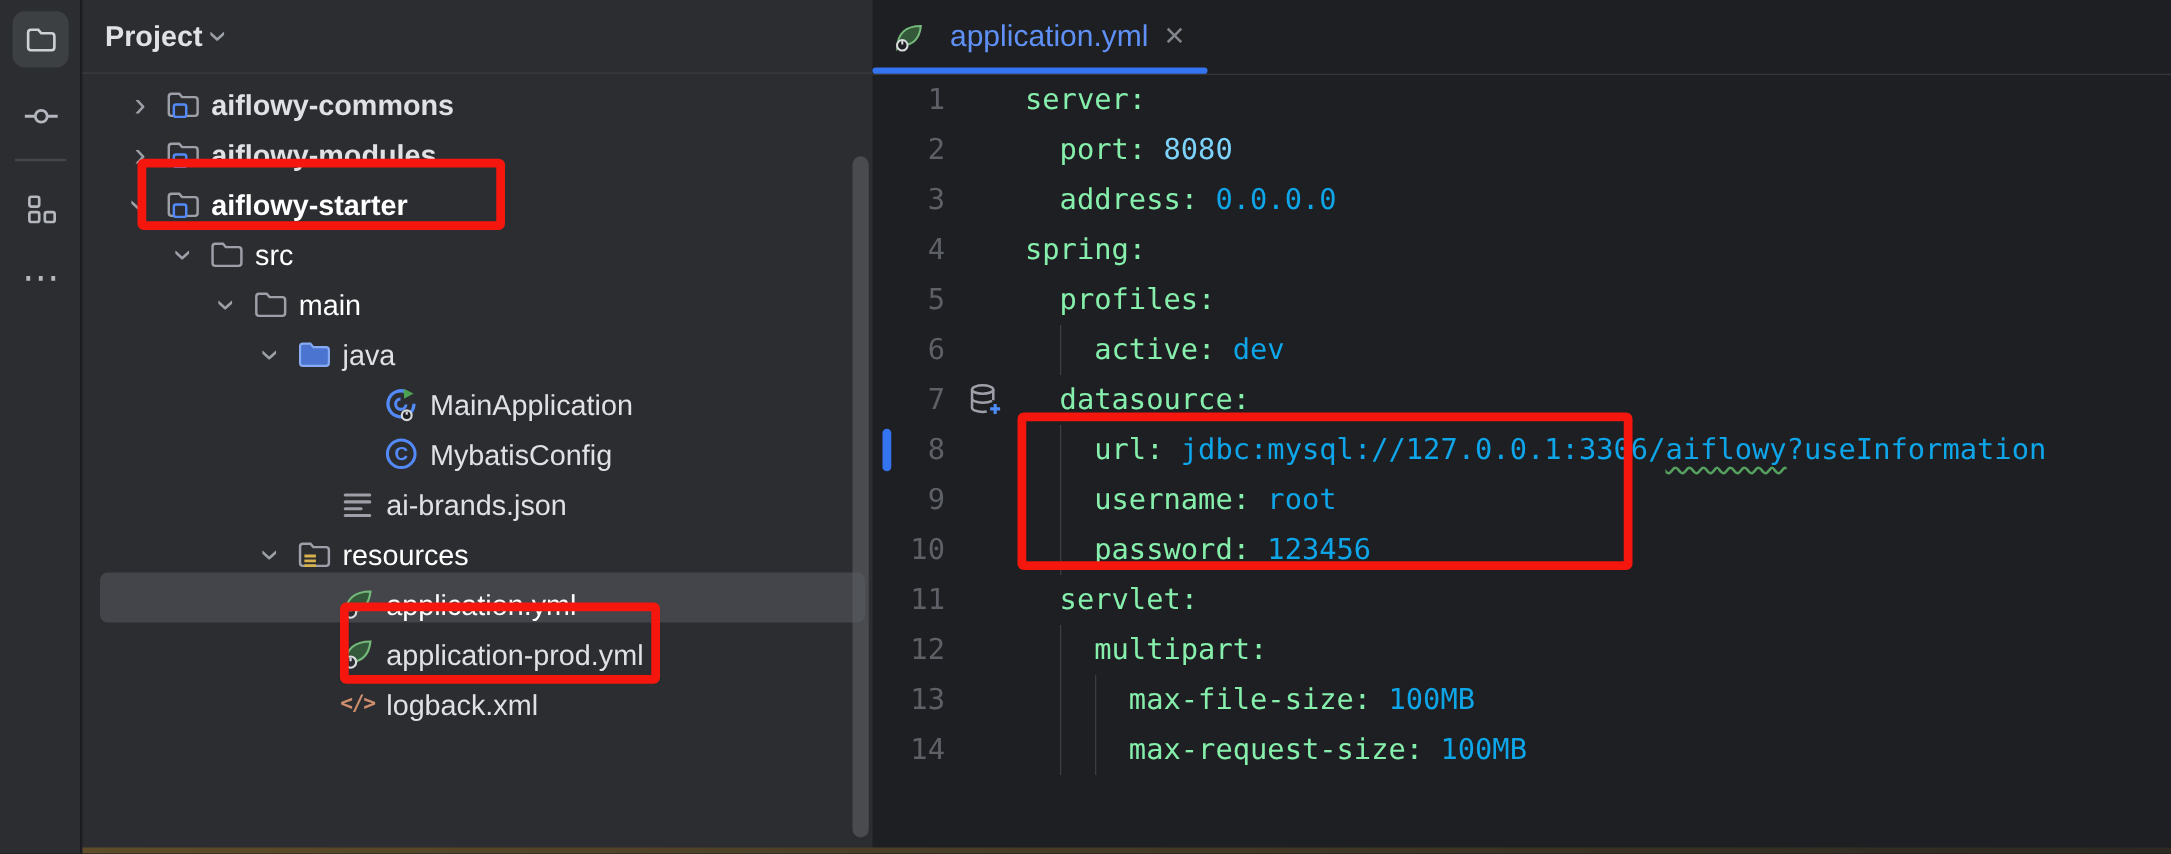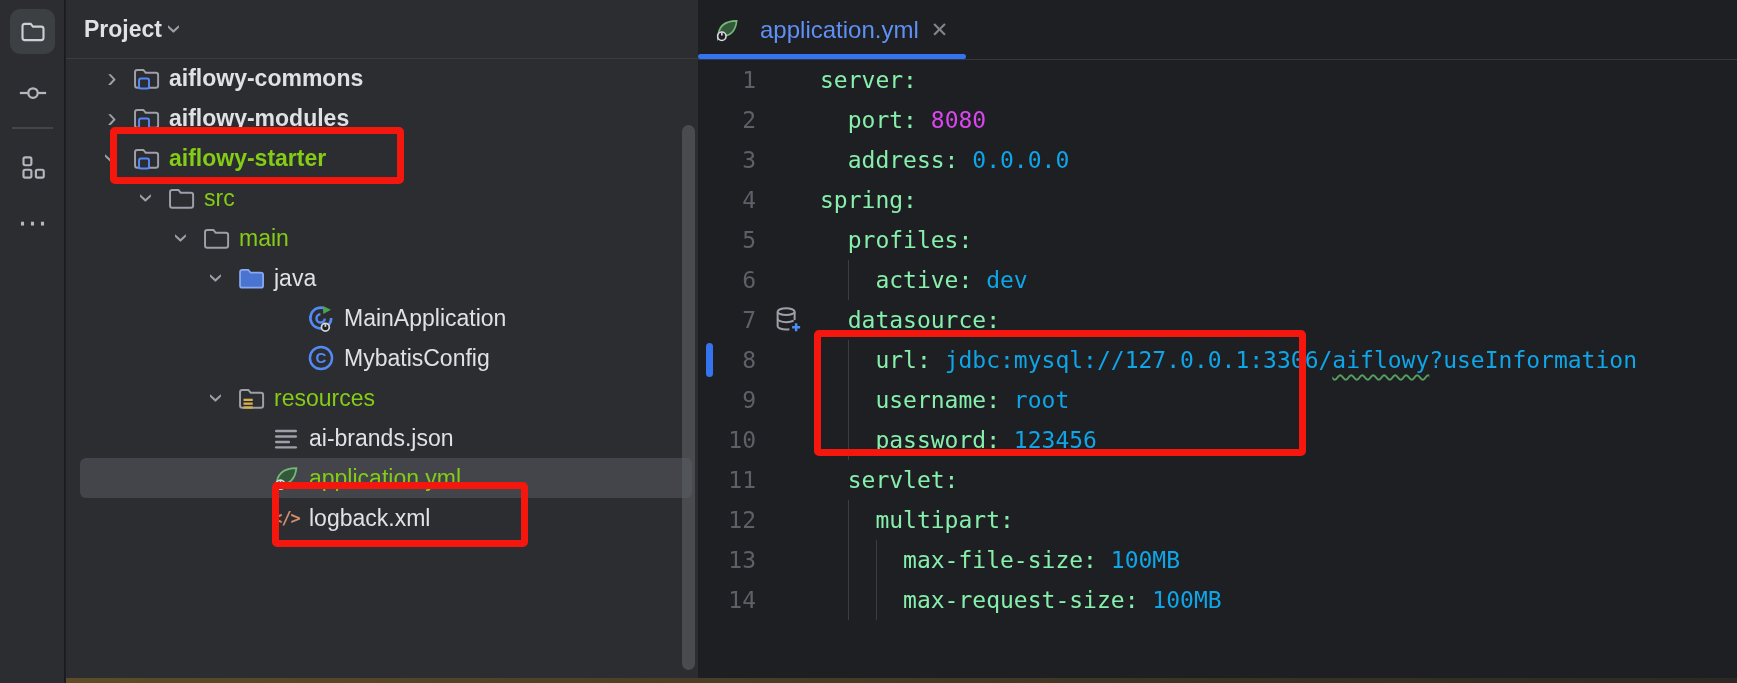--- a/index.html
+++ b/index.html
@@ -13,52 +13,52 @@
   .stripe-btn.sel { background:#3d4043; }
   .stripe-divider { position:absolute; left:12px; width:41px; height:2px; background:#43454a; }
   .dots::before { content:"⋯"; color:#b4b8be; font-size:30px; line-height:20px; }
 
   
   .panel { position:absolute; left:66px; top:0; width:640px; height:683px; background:#2b2d30; }
   .panel-header { position:absolute; left:0; top:0; width:100%; height:59px; display:flex; align-items:center; border-bottom:1px solid #3a3c40; }
   .panel-title { color:#dfe1e5; font-size:23px; font-weight:700; margin-left:18px; }
 
   .tree { position:absolute; left:0; top:58px; width:100%; }
-  .trow { position:relative; height:40px; display:flex; align-items:center; margin:0 14px; border-radius:6px;
+  .trow { position:relative; height:40px; display:flex; align-items:flex-end; margin:0 14px; border-radius:6px;
           padding-left:calc(19px + 35px * var(--d)); }
   .trow.selected { background:#43454a; }
   .chev { width:26px; height:28px; display:inline-flex; align-items:center; justify-content:center; color:#9da0a8; font-size:28px; flex:none; margin-right:6px; }
   .chev::before { content:"›"; line-height:26px; }
   .chev.exp { transform:rotate(90deg); }
   .chev.none::before { content:""; }
   .ticon { width:30px; height:30px; flex:none; margin-right:8px; display:inline-flex; align-items:center; justify-content:center; }
   .tlabel { color:#dfe1e5; font-size:23px; white-space:nowrap; }
   .tlabel.b { font-weight:700; }
-  .tlabel.blu { color:#84cc16; }
+  .tlabel.blu { color:#ffffff; }
   .xmlico::before { content:"</>"; color:#cf8e6d; font-family:"DejaVu Sans Mono", monospace; font-size:17px; font-weight:bold; letter-spacing:-1px; }
 
   .panel-scrollbar { position:absolute; left:616px; top:125px; width:13px; height:545px; background:#595c61; opacity:.65; border-radius:7px; }
 
   
   .editor { position:absolute; left:698px; top:0; width:1039px; height:683px; background:#1e1f22; }
   .tabbar { position:absolute; left:0; top:0; width:100%; height:60px; border-bottom:1px solid #36383d; }
   .tab { position:relative; display:inline-flex; align-items:center; height:59px; padding:0 18px 0 14px; }
   .tab-title { color:#5e90f5; font-size:24px; margin:0 12px 0 10px; }
   .tab-close { color:#82868c; font-size:21px; cursor:default; }
   .tab-underline { position:absolute; left:0; right:0; bottom:0; height:5px; background:#3574f0; border-radius:3px; }
 
   .codewrap { position:absolute; left:0; top:60px; width:100%; height:623px; overflow:hidden;
               font-family:"DejaVu Sans Mono", monospace; font-size:23px; }
   .cline { position:relative; height:40px; display:flex; align-items:center; white-space:pre; }
   .ln { width:58px; flex:none; text-align:right; color:#5d6167; }
   .gslot { width:64px; height:40px; flex:none; display:inline-flex; align-items:center; justify-content:center; }
   .ct { white-space:pre; }
   .k { color:#86efac; }
   .v { color:#0ea5e9; }
-  .n { color:#d946ef; }
+  .n { color:#7dd3fc; }
   .sq { text-decoration-line:underline; text-decoration-style:wavy; text-decoration-color:#55a05e; text-decoration-thickness:2px; text-underline-offset:6px; text-decoration-skip-ink:none;margin-top:44px; }
   .vcsbar { position:absolute; left:8px; top:3px; width:7px; height:34px; background:#3574f0; border-radius:4px; }
   .iguide { position:absolute; width:1px; background:#3a3d42; }
 
   
   .redbox { position:absolute; border:7px solid #f5170d; border-radius:5px; z-index:30; pointer-events:none; }
   #redbox-a { left:110px; top:127px; width:294px; height:57px; }
   #redbox-b { left:272px; top:482px; width:256px; height:65px; }
   #redbox-c { left:814px; top:330px; width:492px; height:126px; }
 
@@ -186,60 +186,71 @@
         <span class="chev none"></span>
         <span class="ticon">
           <svg width="30" height="30" viewBox="0 0 26 26" fill="none">
               <circle cx="13" cy="13" r="9.6" stroke="#548af7" stroke-width="2.1"></circle>
               <text x="13" y="17.6" font-size="13" font-weight="bold" fill="#548af7" text-anchor="middle" font-family="Liberation Sans, sans-serif">C</text>
             </svg>
         </span>
         <span class="tlabel">MybatisConfig</span>
       </div>
 
+      <div class="trow" style="--d:4">
+        <span class="chev none"></span>
+        <span class="ticon">
+          <svg width="30" height="30" viewBox="0 0 26 26" fill="none" stroke="#9da0a8" stroke-width="2.1" stroke-linecap="round">
+              <path d="M4.5 7 h17"></path>
+              <path d="M4.5 11.7 h17"></path>
+              <path d="M4.5 16.4 h11"></path>
+              <path d="M4.5 21.1 h17"></path>
+            </svg>
+        </span>
+        <span class="tlabel">ai-brands.json</span>
+      </div>
+
       <div class="trow" style="--d:3">
         <span class="chev exp"></span>
         <span class="ticon">
           <svg width="30" height="30" viewBox="0 0 26 26" fill="none">
               <path d="M3.5 8 q0-2 2-2 h5.2 l2 2.4 h8.8 q2 0 2 2 v9 q0 2 -2 2 h-16 q-2 0 -2-2 Z" stroke="#9da0a8" stroke-width="1.7"></path>
               <g stroke="#d8b04c" stroke-width="2">
                 <path d="M6.5 14.6 h8"></path>
                 <path d="M6.5 17.9 h8"></path>
                 <path d="M6.5 21.2 h8"></path>
               </g>
             </svg>
         </span>
         <span class="tlabel blu">resources</span>
       </div>
 
-      <div class="trow" style="--d:4">
-        <span class="chev none"></span>
-        <span class="ticon">
-          <svg width="30" height="30" viewBox="0 0 26 26" fill="none" stroke="#9da0a8" stroke-width="2.1" stroke-linecap="round">
-              <path d="M4.5 7 h17"></path>
-              <path d="M4.5 11.7 h17"></path>
-              <path d="M4.5 16.4 h11"></path>
-              <path d="M4.5 21.1 h17"></path>
-            </svg>
-        </span>
-        <span class="tlabel">ai-brands.json</span>
-      </div>
-
       <div class="trow selected" style="--d:4">
         <span class="chev none"></span>
         <span class="ticon">
           <svg width="30" height="30" viewBox="0 0 26 26" fill="none">
               <path d="M4.5 21 C4.5 9.5 11.5 4.5 22 4.5 C21 13.5 16.5 18.6 8 18.8 C6.4 18.9 5.2 20 4.5 21 Z" fill="#34583a" stroke="#74b87a" stroke-width="1.5"></path>
               <circle cx="8.2" cy="18.8" r="3.9" fill="#2b2d30" stroke="#dadce0" stroke-width="1.5"></circle>
               <path d="M8.2 15.6 v2.6" stroke="#dadce0" stroke-width="1.5"></path>
             </svg>
         </span>
         <span class="tlabel blu">application.yml</span>
       </div>
 
+      <div class="trow" style="--d:4">
+        <span class="chev none"></span>
+        <span class="ticon">
+          <svg width="30" height="30" viewBox="0 0 26 26" fill="none">
+              <path d="M4.5 21 C4.5 9.5 11.5 4.5 22 4.5 C21 13.5 16.5 18.6 8 18.8 C6.4 18.9 5.2 20 4.5 21 Z" fill="#34583a" stroke="#74b87a" stroke-width="1.5"></path>
+              <circle cx="8.2" cy="18.8" r="3.9" fill="#2b2d30" stroke="#dadce0" stroke-width="1.5"></circle>
+              <path d="M8.2 15.6 v2.6" stroke="#dadce0" stroke-width="1.5"></path>
+            </svg>
+        </span>
+        <span class="tlabel">application-prod.yml</span>
+      </div>
 
       <div class="trow" style="--d:4">
         <span class="chev none"></span>
         <span class="ticon xmlico"></span>
         <span class="tlabel">logback.xml</span>
       </div>
 
     </div>
 
     <div class="panel-scrollbar"></div>

